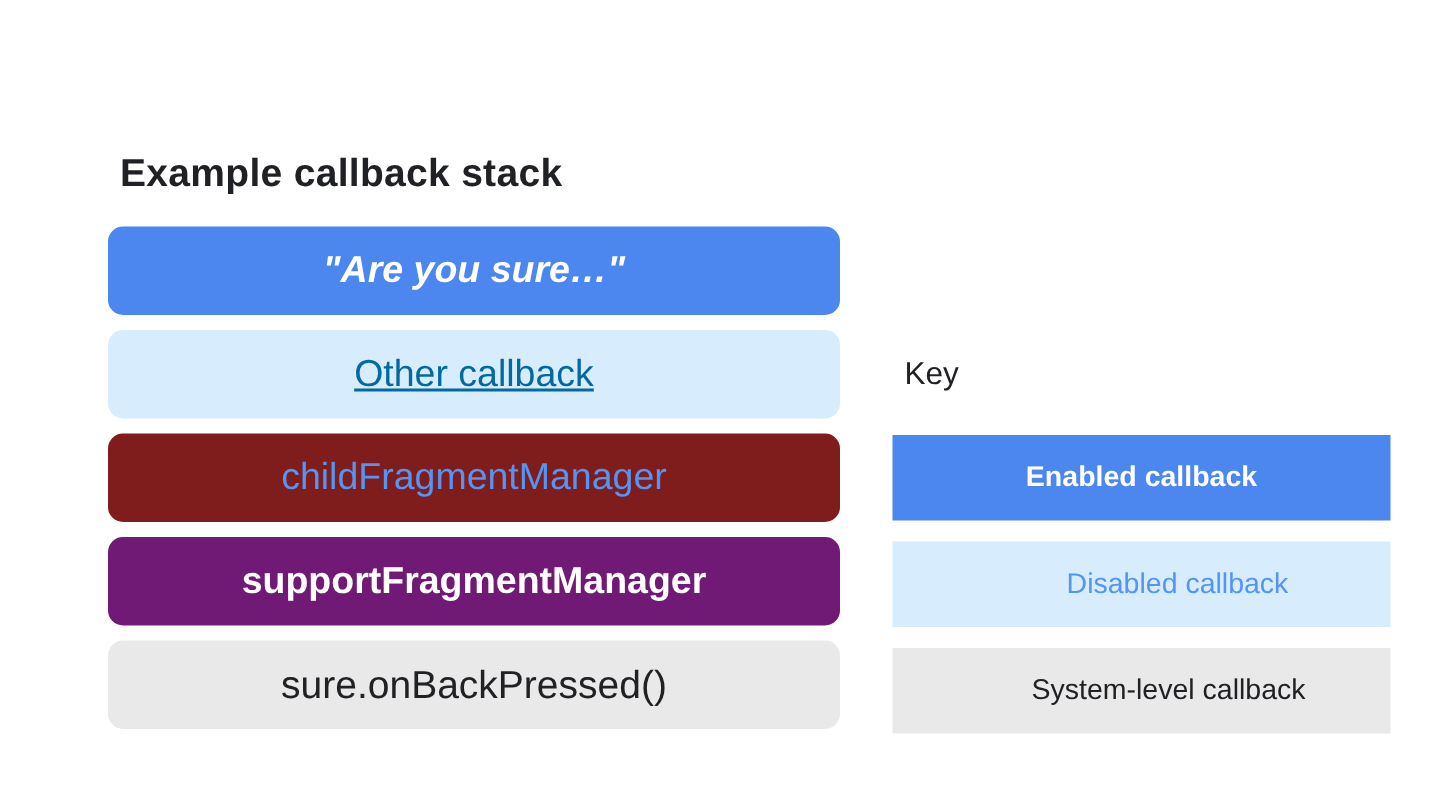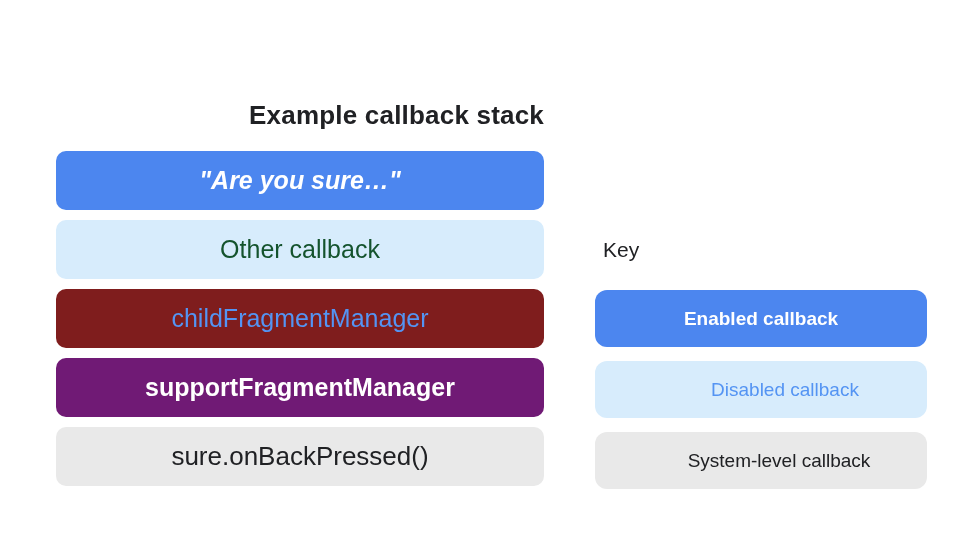--- a/index.html
+++ b/index.html
@@ -12,24 +12,23 @@
     position: relative;
     width: 960px;
     height: 540px;
     background: #ffffff;
     overflow: hidden;
   }
 
   
   .stack-col {
     position: absolute;
-    left: 56px;
+    left: 72px;
     top: 100px;
     width: 488px;
-    text-align: right;
   }
   .stack-title {
     margin: 0 0 20px 8px;
     font-size: 26px;
     font-weight: 600;
     color: #202124;
     letter-spacing: 0.2px;
   }
   .box {
     height: 59px;
@@ -69,21 +68,21 @@
     width: 332px;
   }
   .key-title {
     margin: 0 0 28px 8px;
     font-size: 21px;
     font-weight: 500;
     color: #202124;
   }
   .kbox {
     height: 57px;
-    border-radius: 12px;
+    border-radius: 0;
     margin-bottom: 14px;
     display: flex;
     align-items: center;
     justify-content: center;
     font-size: 19px;
     box-sizing: border-box;
   }
   .kbox.enabled {
     background: #4c86ef;
     color: #ffffff;
@@ -104,21 +103,21 @@
 
 <div class="canvas">
 
   <div class="stack-col">
     <h1 class="stack-title">Example callback stack</h1>
 
     <div class="box enabled" style="background: rgb(76, 134, 239); color: rgb(255, 255, 255);">
       <span class="quoted">"Are you sure…"</span>
     </div>
 
-    <div class="box disabled" style="background: rgb(215, 236, 252); color: #14532d;">Other callback</div>
+    <div class="box disabled" style="background: rgb(215, 236, 252); color: #0369a1; text-decoration: underline;">Other callback</div>
 
     <div class="box disabled" style="background: #7f1d1d; color: rgb(84, 148, 243);">childFragmentManager</div>
 
     <div class="box enabled" style="background: #701a75; color: rgb(255, 255, 255);">supportFragmentManager</div>
 
     <div class="box system" style="background: rgb(233, 233, 233); color: rgb(32, 33, 36);">sure.onBackPressed()</div>
   </div>
 
   <div class="key-col">
     <h2 class="key-title">Key</h2>

